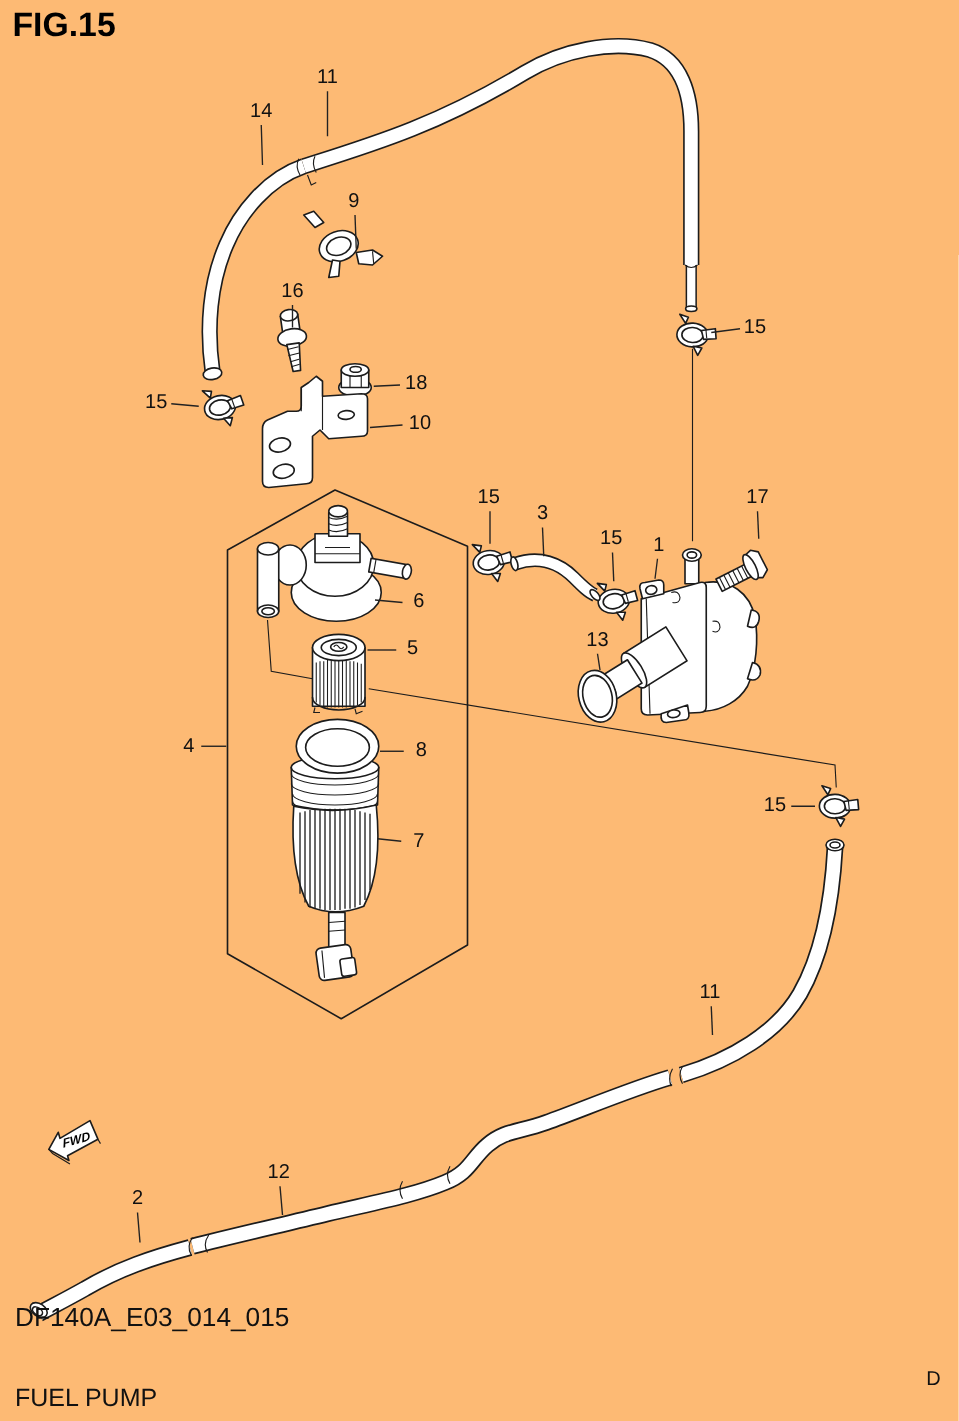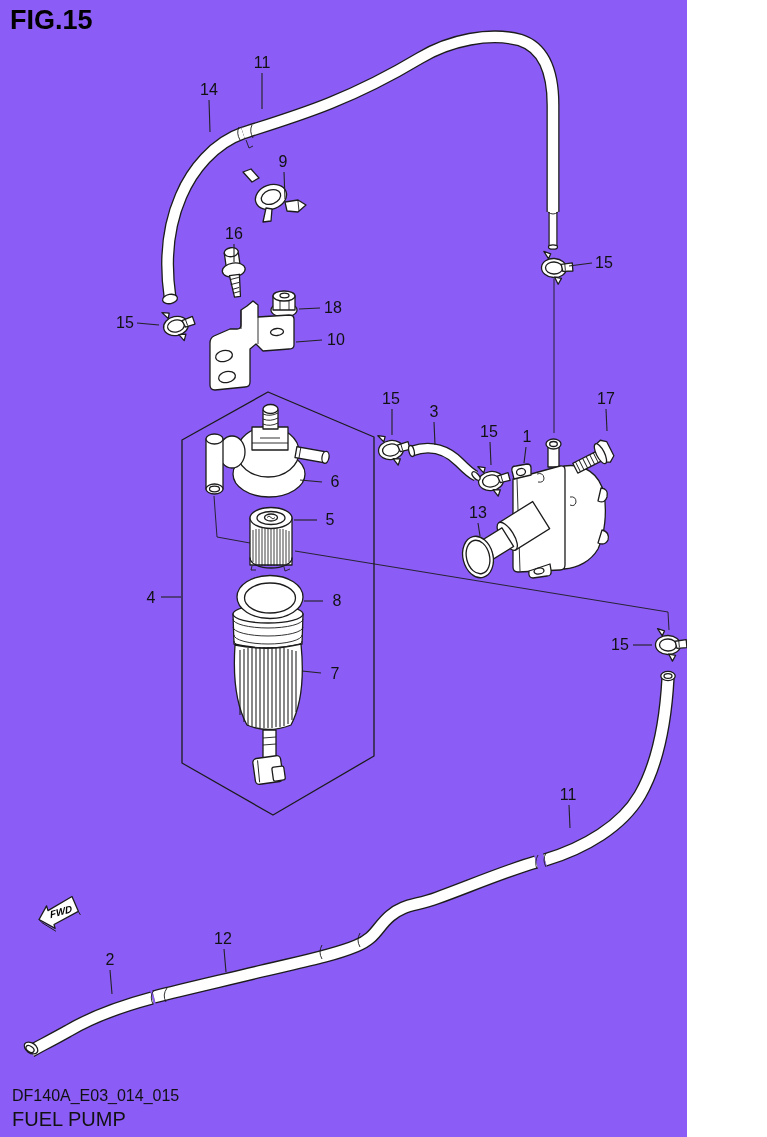--- a/index.html
+++ b/index.html
@@ -1,19 +1,19 @@
 <!DOCTYPE html>
 <html><head>
 <meta charset="utf-8">
 <style>
   html,body{margin:0;padding:0;background:#fff;}
-  .page{position:relative;width:687px;height:1137px;background:#8b5cf6;overflow:hidden;
+  .page{position:relative;width:767px;height:1137px;background:#fdba74;overflow:hidden;
         font-family:"Liberation Sans",sans-serif;color:#111;}
   .fig-title{position:absolute;left:10px;top:5px;font-size:27px;font-weight:bold;letter-spacing:0px;color:#000;}
-  .footer-code{position:absolute;left:12px;top:1087px;font-size:16px;color:#111;}
+  .footer-code{position:absolute;left:12px;top:1043px;font-size:21px;color:#111;}
   .footer-caption{position:absolute;left:12px;top:1108px;font-size:20px;color:#111;}
   .page-letter{position:absolute;left:741px;top:1095px;font-size:16px;color:#111;}
   svg.art{position:absolute;left:0;top:0;}
   .ln{fill:none;stroke:#1c1c1c;stroke-width:1.3;stroke-linejoin:round;stroke-linecap:round;}
   .fw{fill:#ffffff;stroke:#1c1c1c;stroke-width:1.3;stroke-linejoin:round;}
   .thin{fill:none;stroke:#1c1c1c;stroke-width:0.9;}
   .hatch{fill:none;stroke:#1c1c1c;stroke-width:0.85;}
   .rib{fill:none;stroke:#1c1c1c;stroke-width:1.05;}
   .hose-o{fill:none;stroke:#1c1c1c;stroke-linecap:butt;}
   .hose-i{fill:none;stroke:#ffffff;stroke-linecap:butt;}

